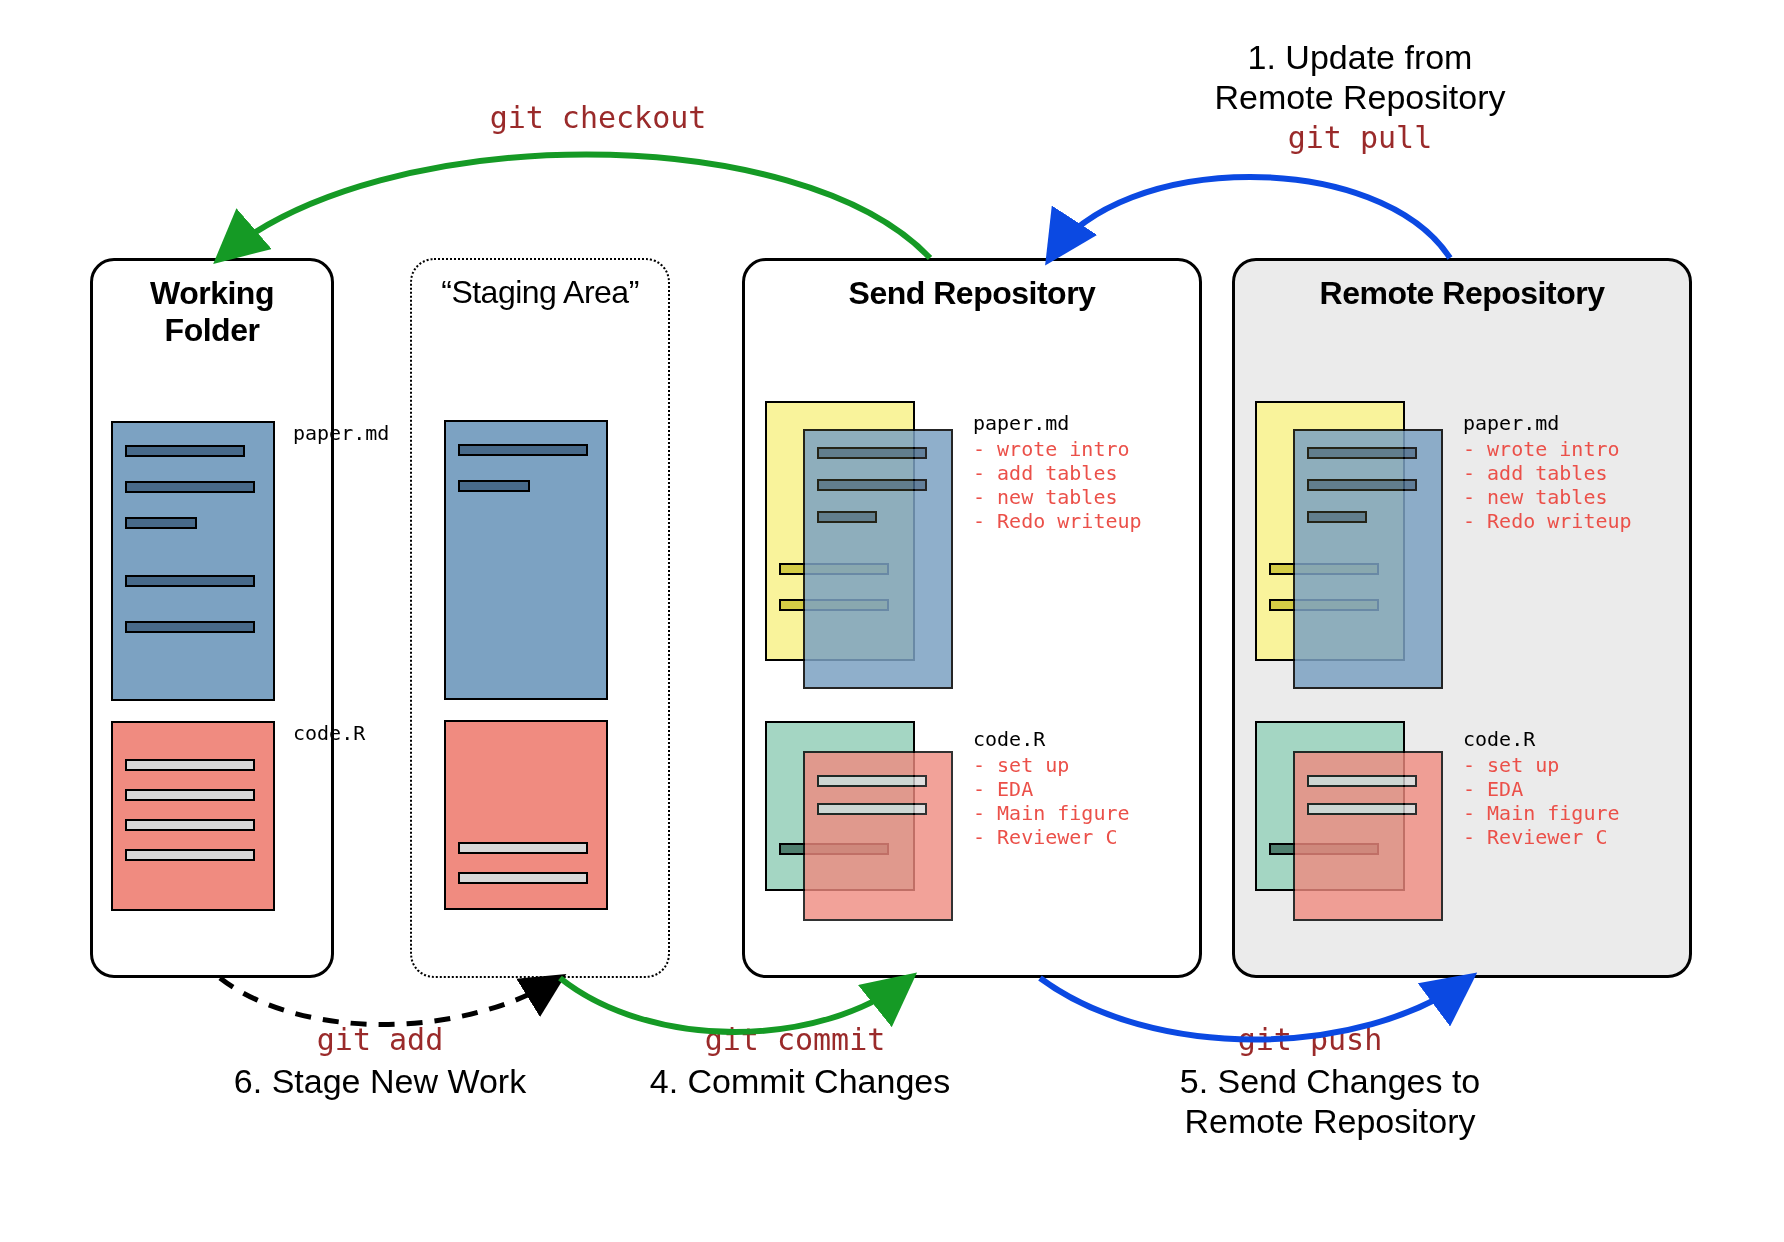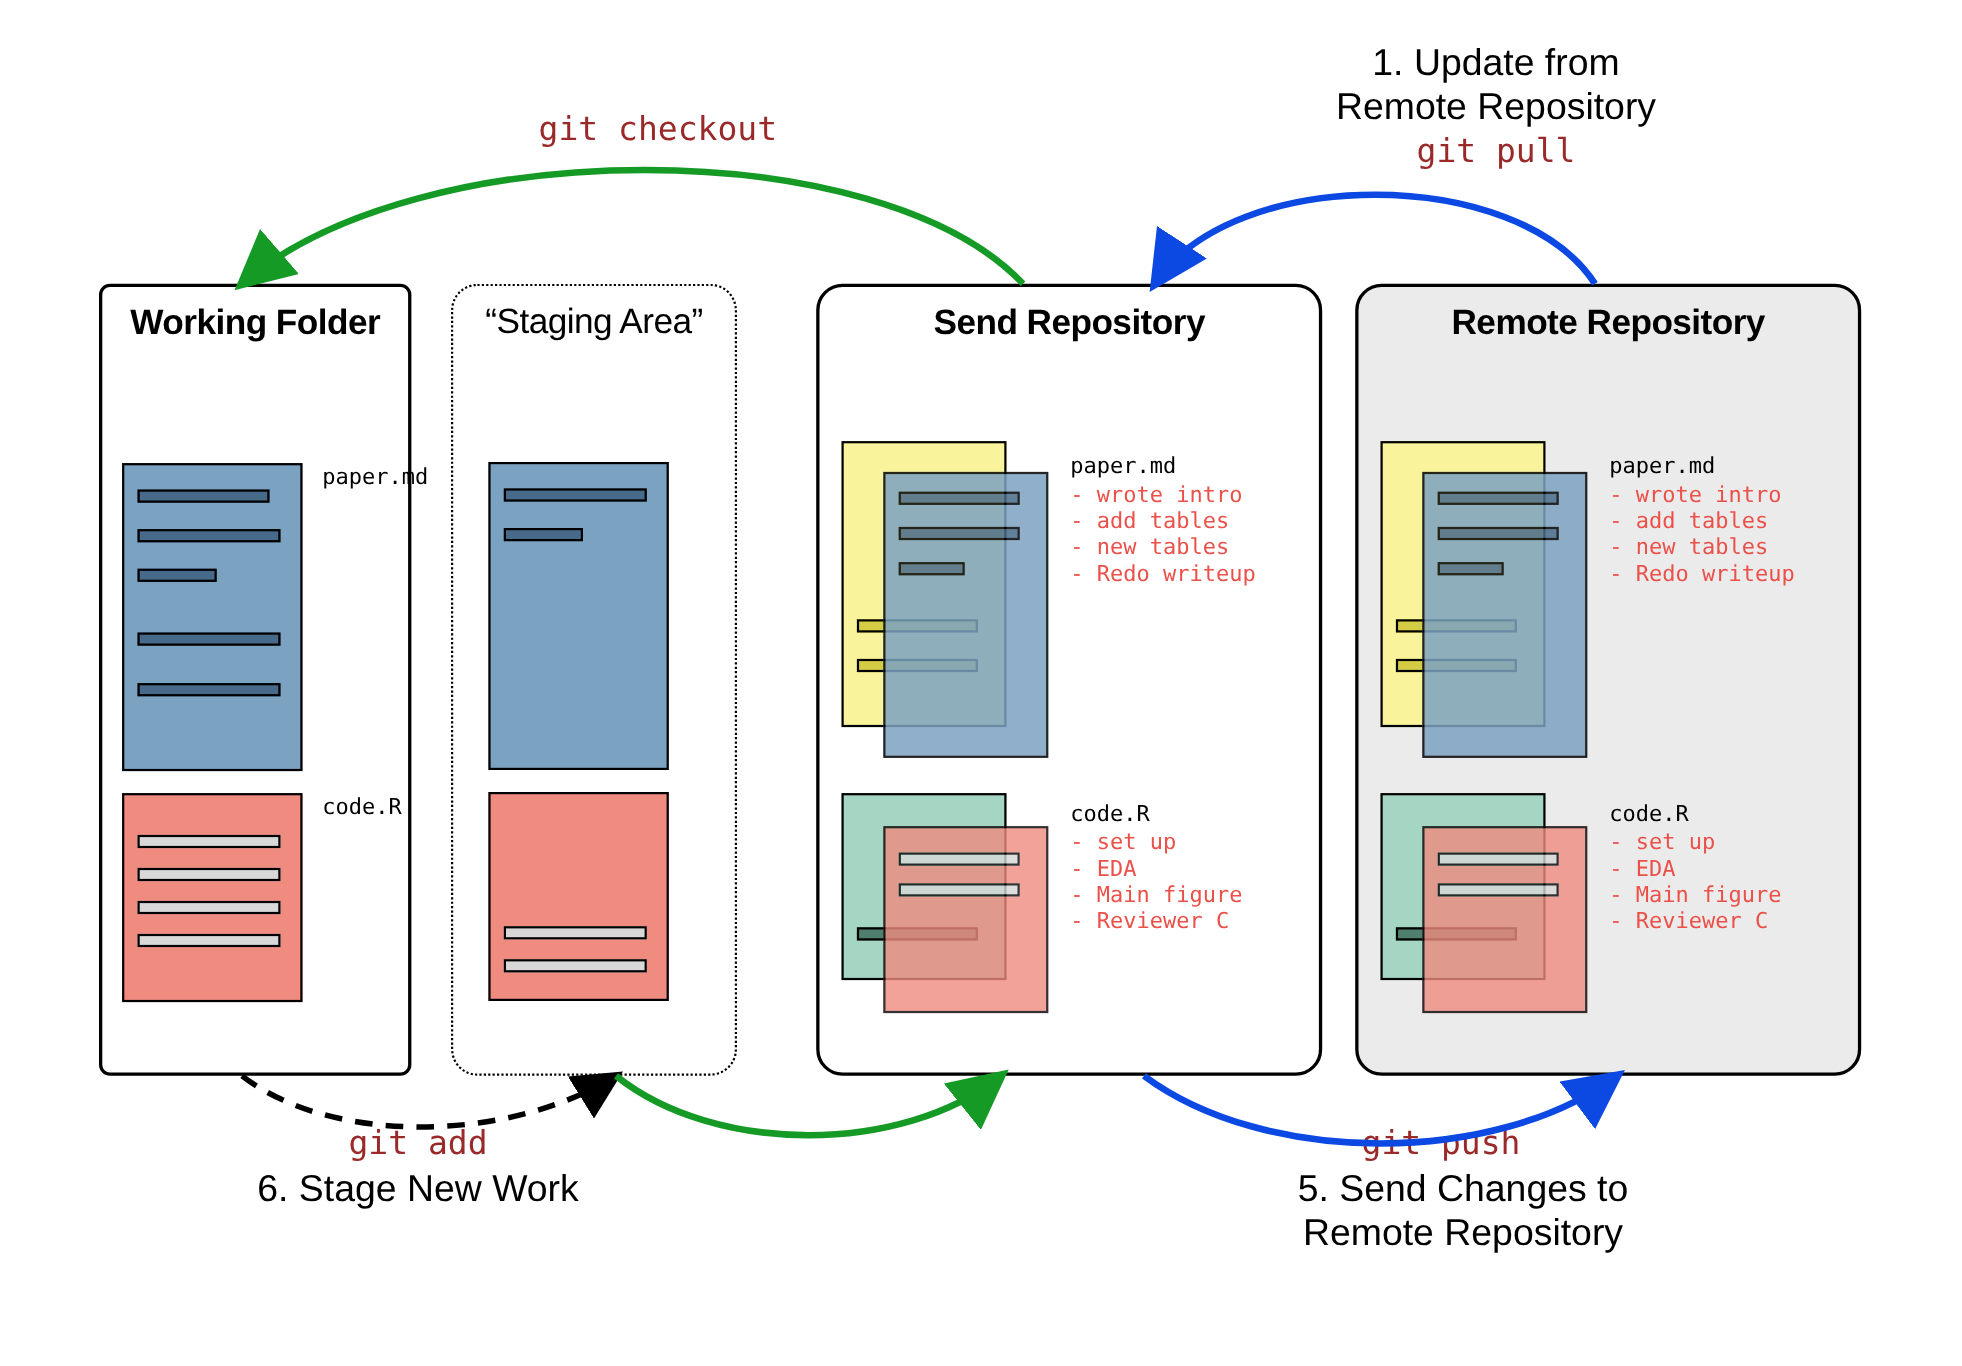--- a/index.html
+++ b/index.html
@@ -86,26 +86,28 @@
 
   <div class="cmd" style="left:448px;top:100px;width:300px;">git checkout</div>
 
   <div class="step" style="left:1180px;top:38px;width:360px;">1. Update from</div>
   <div class="step" style="left:1180px;top:78px;width:360px;">Remote Repository</div>
   <div class="cmd" style="left:1250px;top:120px;width:220px;">git pull</div>
 
   <div class="cmd" style="left:270px;top:1022px;width:220px;">git add</div>
   <div class="step" style="left:180px;top:1062px;width:400px;">6. Stage New Work</div>
 
+  <div class="cmd" style="left:665px;top:1022px;width:260px;">git commit</div>
+  <div class="step" style="left:600px;top:1062px;width:400px;">4. Commit Changes</div>
 
   <div class="cmd" style="left:1200px;top:1022px;width:220px;">git push</div>
   <div class="step" style="left:1130px;top:1062px;width:400px;">5. Send Changes to</div>
   <div class="step" style="left:1130px;top:1102px;width:400px;">Remote Repository</div>
 
-  <div class="panel" style="left:90px;top:258px;width:284px;height:720px;border-radius:10px;">
+  <div class="panel" style="left:90px;top:258px;width:244px;height:720px;">
     <div class="panel-title">Working Folder</div>
 
     <div class="doc blue" style="left:18px;top:160px;width:164px;height:280px;">
       <div class="line blue" style="left:12px;top:22px;width:120px;"></div>
       <div class="line blue" style="left:12px;top:58px;width:130px;"></div>
       <div class="line blue" style="left:12px;top:94px;width:72px;"></div>
       <div class="line blue" style="left:12px;top:152px;width:130px;"></div>
       <div class="line blue" style="left:12px;top:198px;width:130px;"></div>
     </div>
     <div class="flabel" style="left:200px;top:160px;">paper.md</div>

